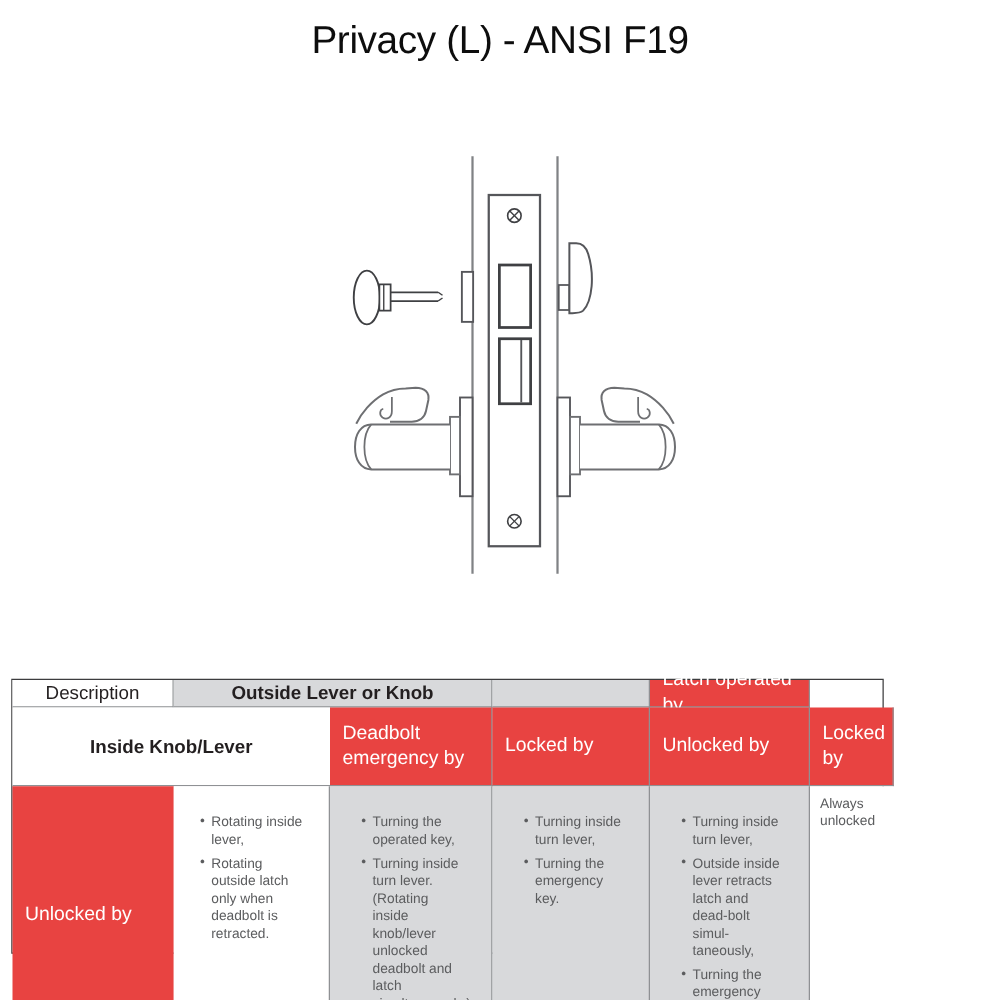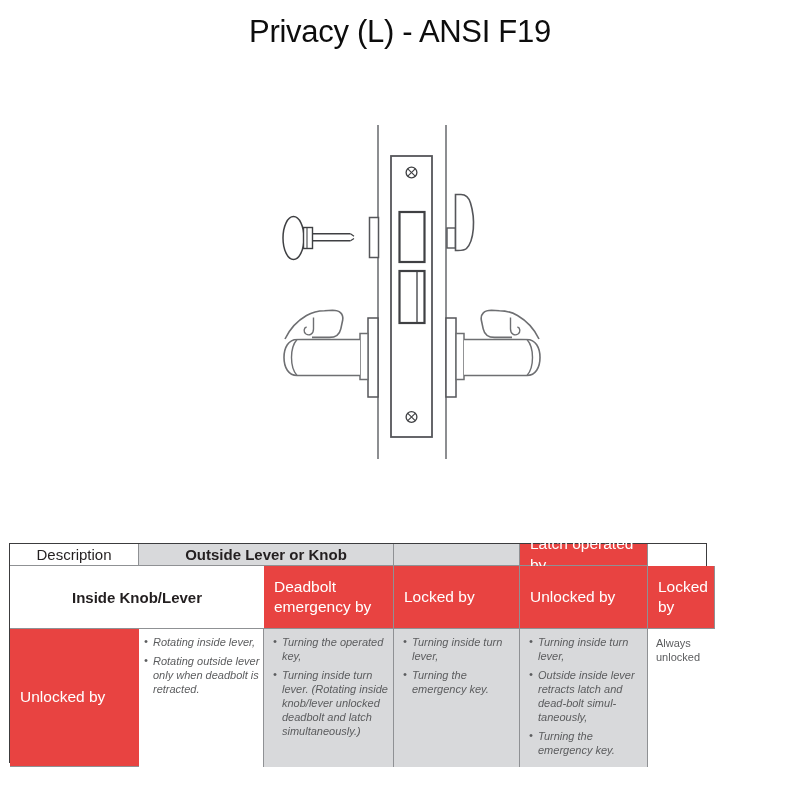--- a/index.html
+++ b/index.html
@@ -33,21 +33,21 @@
   .h1.gray{background:var(--gray-cell,#d8d9db);}
   .span2{grid-column:span 2;font-weight:bold;}
 
   .h2{background:var(--accent-red,#e84341);color:#ffffff;font-size:15.5px;
       line-height:1.3;display:flex;align-items:center;
       padding:0 6px 0 10px;}
 
   .bd{background:#fff;font-size:11px;color:var(--body-text,#5b5c5e);
       padding:7px 3px 4px 4px;line-height:1.27;}
   .bd.gray{background:var(--gray-cell,#d8d9db);padding-left:8px;}
-  ul.bullets{list-style:none;margin:0;padding:0;font-style:italic;}
+  ul.bullets{list-style:none;margin:16px;padding:0;}
   ul.bullets li{position:relative;padding-left:10px;margin:0 0 5px 0;}
   ul.bullets li::before{content:"\2022";position:absolute;left:1px;top:-1px;}
   .plain{padding-top:1px;padding-left:4px;}
 </style>
 </head>
 <body>
 
 <div class="title">Privacy (L) - ANSI F19</div>
 
 <svg class="diagram" width="800" height="540" viewBox="0 0 800 540">
@@ -121,21 +121,21 @@
   <div class="cell h1 span2 last">Inside Knob/Lever</div>
   <div class="cell h2">Deadbolt emergency by</div>
   <div class="cell h2">Locked by</div>
   <div class="cell h2">Unlocked by</div>
   <div class="cell h2">Locked by</div>
   <div class="cell h2 last">Unlocked by</div>
 
   <div class="cell bd bottomrow">
     <ul class="bullets">
         <li>Rotating inside lever,</li>
-        <li>Rotating outside lever only when deadbolt is retracted.</li>
+        <li>Rotating outside latch only when deadbolt is retracted.</li>
       </ul>
   </div>
   <div class="cell bd gray bottomrow">
     <ul class="bullets">
         <li>Turning the operated key,</li>
         <li>Turning inside turn lever. (Rotating inside knob/lever unlocked deadbolt and latch simultaneously.)</li>
       </ul>
   </div>
   <div class="cell bd gray bottomrow">
     <ul class="bullets">

